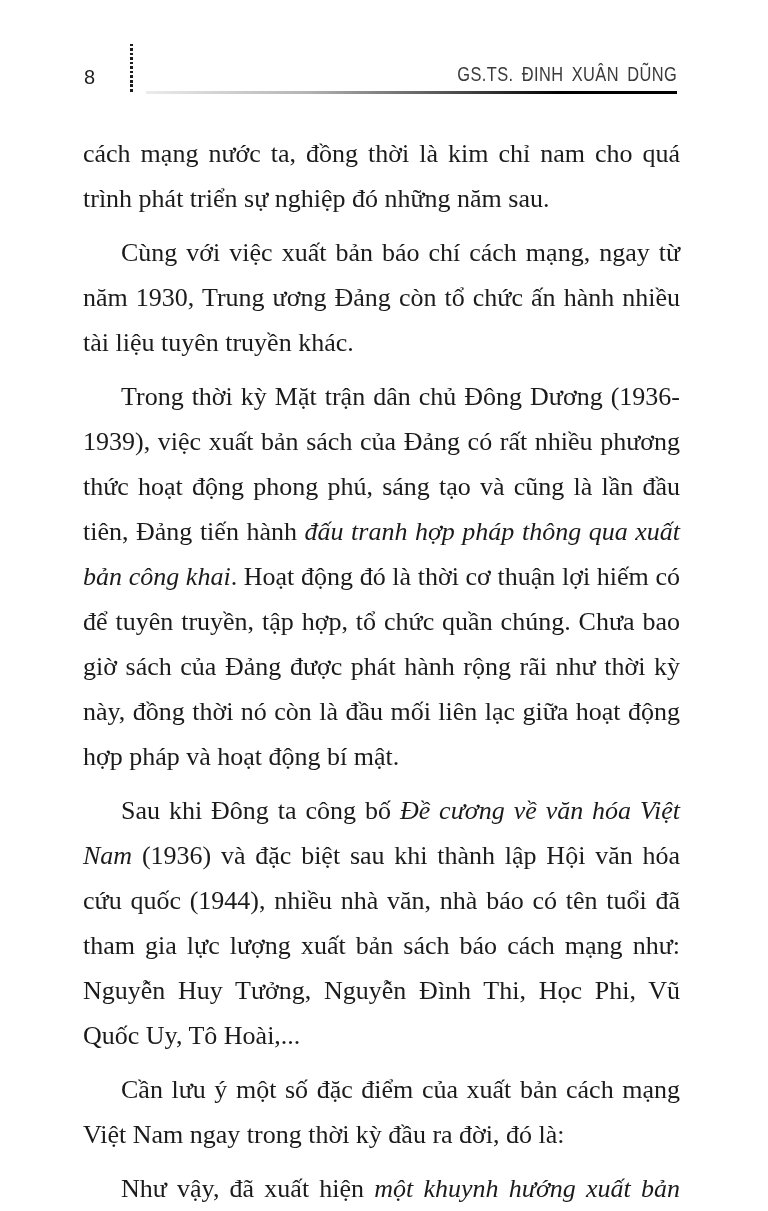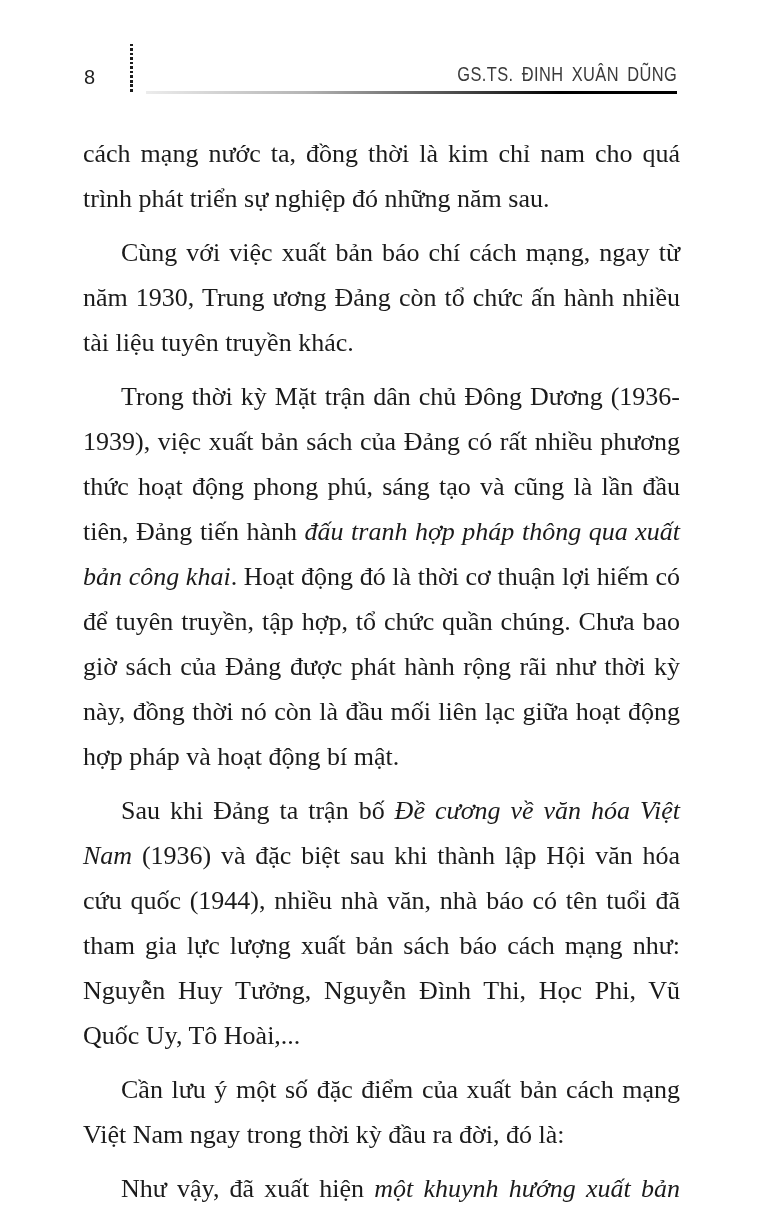--- a/index.html
+++ b/index.html
@@ -91,17 +91,17 @@
   <div class="deco-vertical-line"></div>
 
   <div class="header-author">GS.TS. ĐINH XUÂN DŨNG</div>
 
   <div class="header-rule"></div>
 
   <div class="body-text">
       <p><span>cách mạng nước ta, đồng thời là kim chỉ nam cho quá trình phát triển sự nghiệp đó những năm sau.</span></p>
       <p class="indent"><span>Cùng với việc xuất bản báo chí cách mạng, ngay từ năm 1930, Trung ương Đảng còn tổ chức ấn hành nhiều tài liệu tuyên truyền khác.</span></p>
       <p class="indent"><span>Trong thời kỳ Mặt trận dân chủ Đông Dương (1936-1939), việc xuất bản sách của Đảng có rất nhiều phương thức hoạt động phong phú, sáng tạo và cũng là lần đầu tiên, Đảng tiến hành </span><em>đấu tranh hợp pháp thông qua xuất bản công khai</em><span>. Hoạt động đó là thời cơ thuận lợi hiếm có để tuyên truyền, tập hợp, tổ chức quần chúng. Chưa bao giờ sách của Đảng được phát hành rộng rãi như thời kỳ này, đồng thời nó còn là đầu mối liên lạc giữa hoạt động hợp pháp và hoạt động bí mật.</span></p>
-      <p class="indent"><span>Sau khi Đảng ta trận bố </span><em>Đề cương về văn hóa Việt Nam</em><span> (1936) và đặc biệt sau khi thành lập Hội văn hóa cứu quốc (1944), nhiều nhà văn, nhà báo có tên tuổi đã tham gia lực lượng xuất bản sách báo cách mạng như: Nguyễn Huy Tưởng, Nguyễn Đình Thi, Học Phi, Vũ Quốc Uy, Tô Hoài,...</span></p>
+      <p class="indent"><span>Sau khi Đông ta công bố </span><em>Đề cương về văn hóa Việt Nam</em><span> (1936) và đặc biệt sau khi thành lập Hội văn hóa cứu quốc (1944), nhiều nhà văn, nhà báo có tên tuổi đã tham gia lực lượng xuất bản sách báo cách mạng như: Nguyễn Huy Tưởng, Nguyễn Đình Thi, Học Phi, Vũ Quốc Uy, Tô Hoài,...</span></p>
       <p class="indent"><span>Cần lưu ý một số đặc điểm của xuất bản cách mạng Việt Nam ngay trong thời kỳ đầu ra đời, đó là:</span></p>
       <p class="indent"><span>Như vậy, đã xuất hiện </span><em>một khuynh hướng xuất bản hoàn toàn mới về mục tiêu, nội dung và đối tượng hướng tới, đó là xuất bản sách báo cách mạng theo khuynh hướng mácxít ở nước ta và chính nó đã góp phần tạo nên diện mạo mới của xuất bản Việt Nam từ đầu thế kỷ XX.</em></p>
     </div>
 </div>
 
 </body></html>

